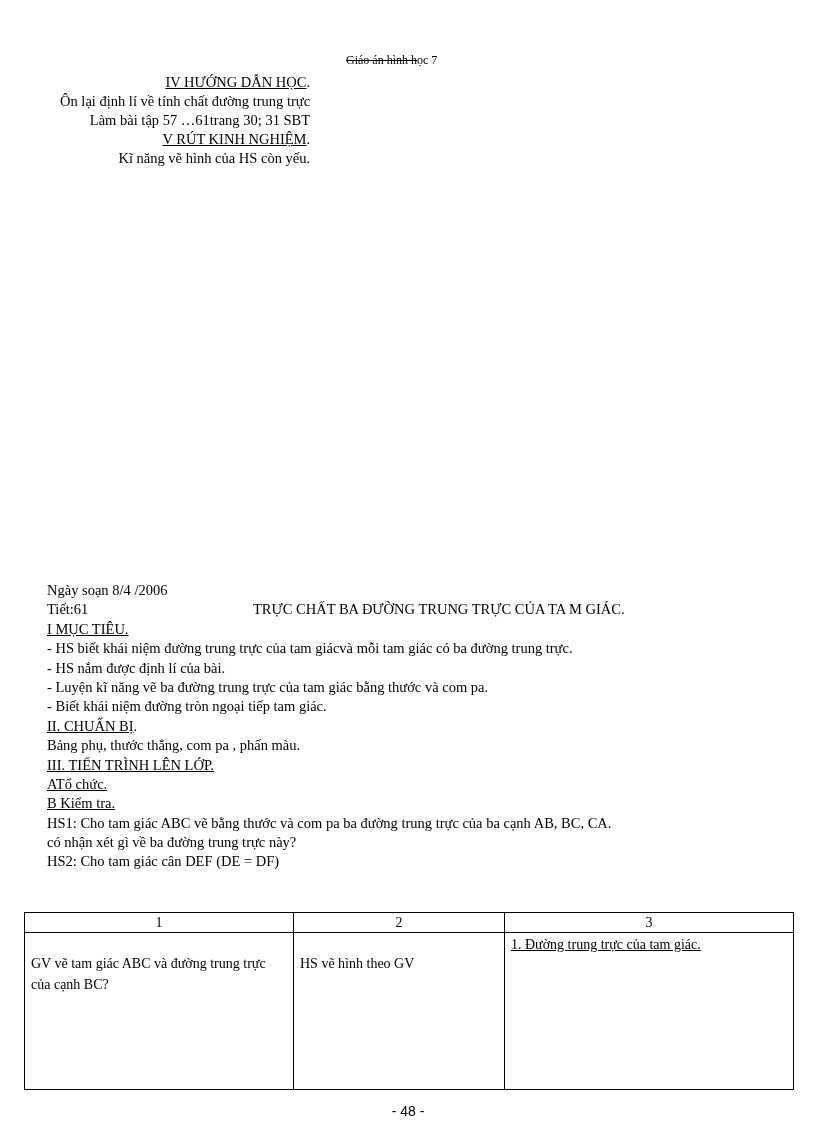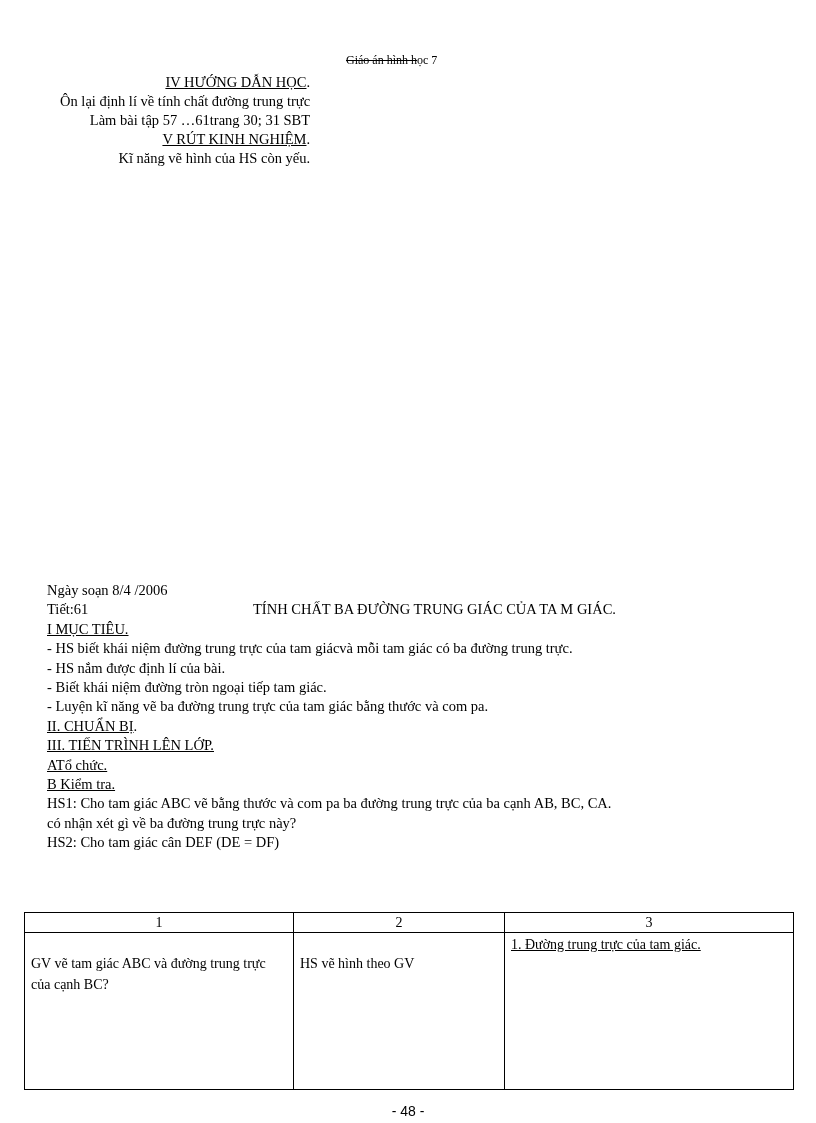--- a/index.html
+++ b/index.html
@@ -44,28 +44,29 @@
   <div>Ôn lại định lí về tính chất đường trung trực</div>
   <div>Làm bài tập 57 …61trang 30; 31 SBT</div>
   <div><span class="u">V RÚT KINH NGHIỆM</span><span>.</span></div>
   <div>Kĩ năng vẽ hình của HS còn yếu.</div>
 </div>
 
 <div class="abs main-block">
   <div>Ngày soạn 8/4 /2006</div>
   <div style="position:relative;">
     <span>Tiết:61</span>
-    <span class="title">TÍNH CHẤT BA ĐƯỜNG TRUNG GIÁC CỦA TA M GIÁC.</span>
+    <span class="title">TRỰC CHẤT BA ĐƯỜNG TRUNG TRỰC CỦA TA M GIÁC.</span>
   </div>
   <div class="u" style="display:inline-block;">I MỤC TIÊU.</div>
   <div>- HS biết khái niệm đường trung trực của tam giácvà  mỗi tam giác có ba đường trung trực.</div>
   <div>- HS nắm được định lí của bài.</div>
+  <div>- Luyện kĩ năng vẽ ba đường trung trực của tam giác bằng thước và com pa.</div>
   <div>- Biết khái niệm đường tròn ngoại tiếp tam giác.</div>
-  <div>- Luyện kĩ năng vẽ ba đường trung trực của tam giác bằng thước và com pa.</div>
   <div><span class="u">II. CHUẨN BỊ</span><span>.</span></div>
+  <div>Bảng phụ, thước thẳng, com pa , phấn màu.</div>
   <div><span class="u">III. TIẾN TRÌNH LÊN LỚP.</span></div>
   <div><span class="u">ATổ chức.</span></div>
   <div><span class="u">B Kiểm tra.</span></div>
   <div>HS1: Cho tam giác ABC vẽ bằng thước và com pa ba đường trung trực của ba cạnh AB, BC, CA.</div>
   <div>có nhận xét gì về ba đường trung trực này?</div>
   <div>HS2: Cho tam giác cân DEF (DE = DF)</div>
 </div>
 
 <table class="lesson">
   <colgroup>

